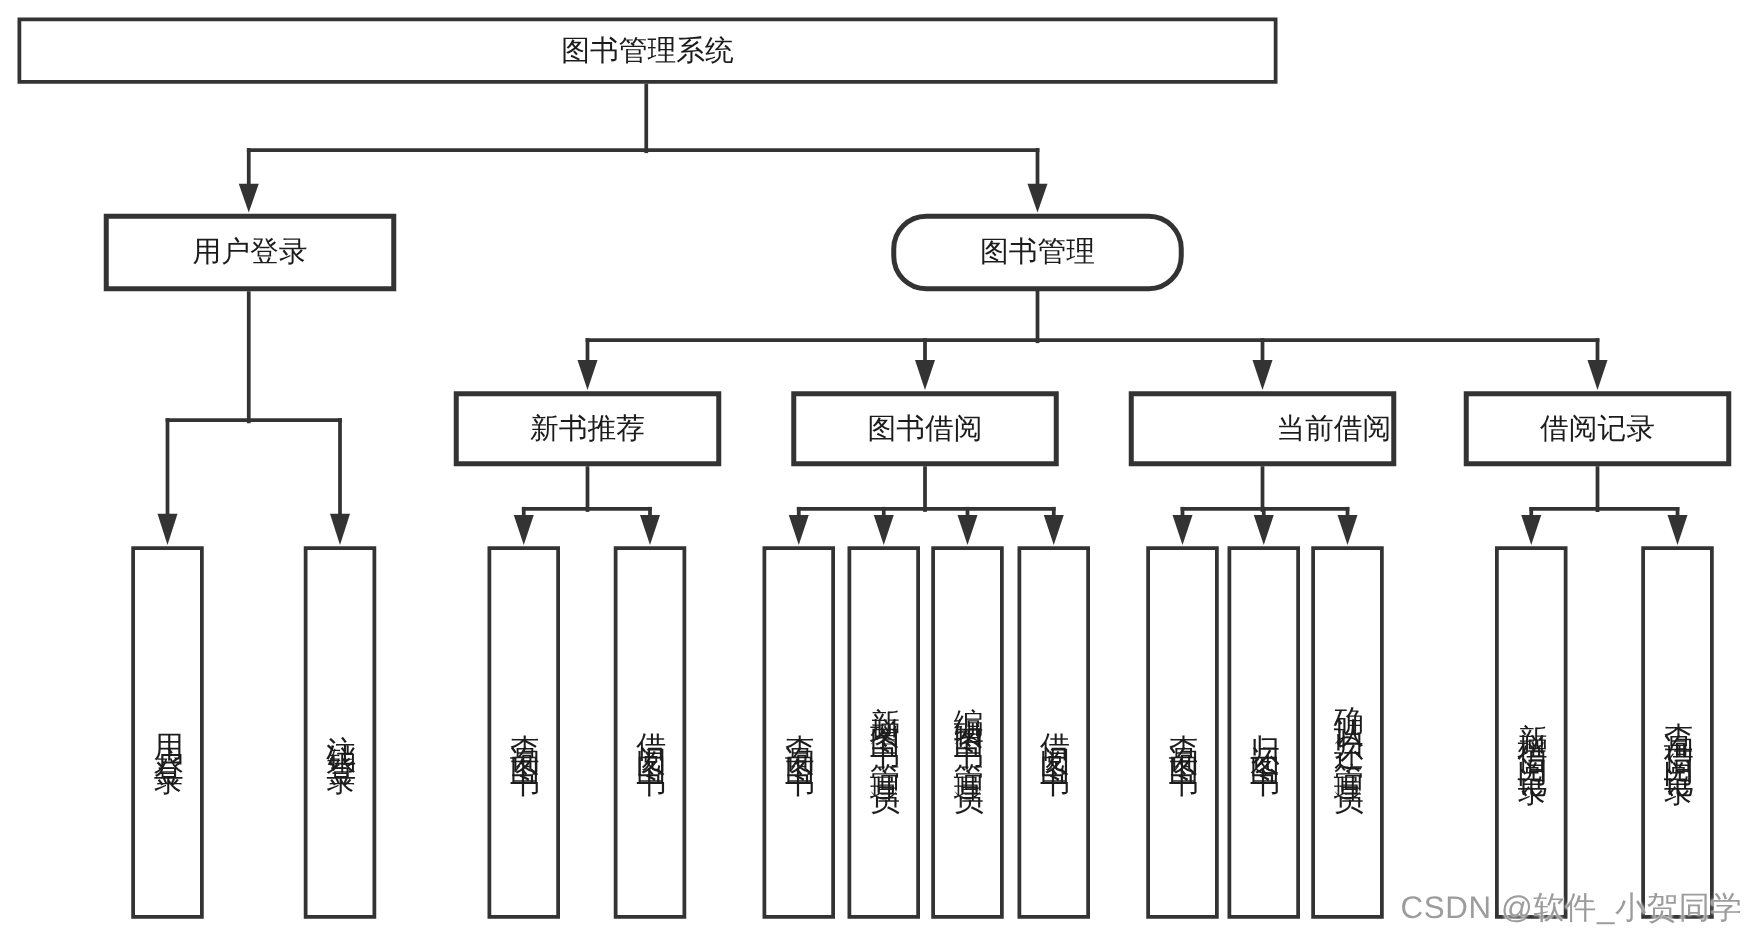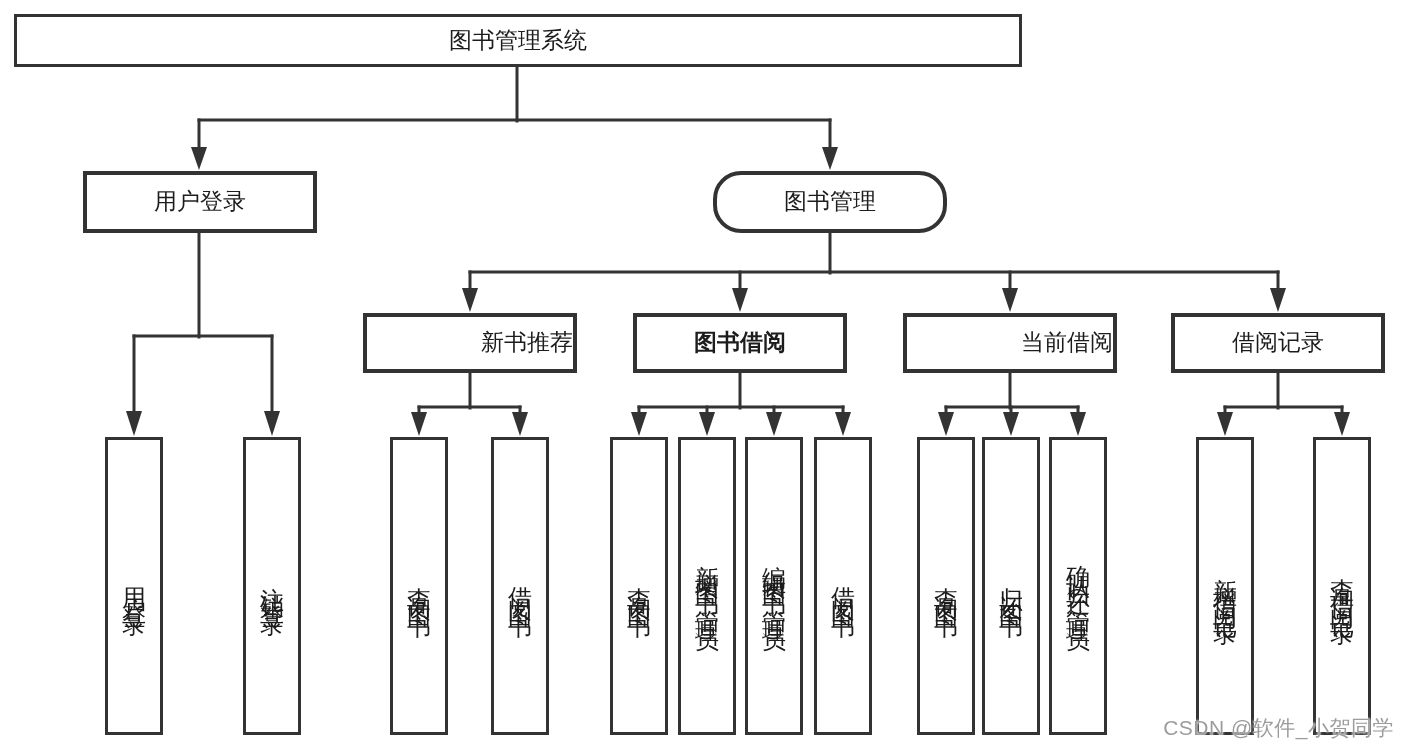--- a/index.html
+++ b/index.html
@@ -60,21 +60,21 @@
     writing-mode: vertical-rl;
     text-orientation: mixed;
     font-size: 24px;
     letter-spacing: 9px;
     line-height: 1;
   }
   .watermark {
     position: absolute;
     right: 11px;
     bottom: 5px;
-    font-size: 21px;
+    font-size: 25px;
     letter-spacing: 0.5px;
     color: #9c9c9c;
     text-shadow: 0 0 3px #ffffff, 0 0 2px #ffffff;
     white-space: nowrap;
   }
 </style>
 </head>
 <body>
 
 <div class="stage">
@@ -145,24 +145,24 @@
     <span>图书管理系统</span>
   </div>
 
   <div class="node l2" style="left:83px;">
     <span>用户登录</span>
   </div>
   <div class="node l2" style="left:713px;border-radius:28px;">
     <span>图书管理</span>
   </div>
 
-  <div class="node l3" style="left:363px;justify-content:flex-end;">
+  <div class="node l3" style="left:363px;">
     <span>新书推荐</span>
   </div>
-  <div class="node l3" style="left:633px;font-weight:bold;">
+  <div class="node l3" style="left:633px;">
     <span>图书借阅</span>
   </div>
   <div class="node l3" style="left:903px;justify-content:flex-end;">
     <span>当前借阅</span>
   </div>
   <div class="node l3" style="left:1171px;">
     <span>借阅记录</span>
   </div>
 
   <div class="node l4" style="left:105px;">

